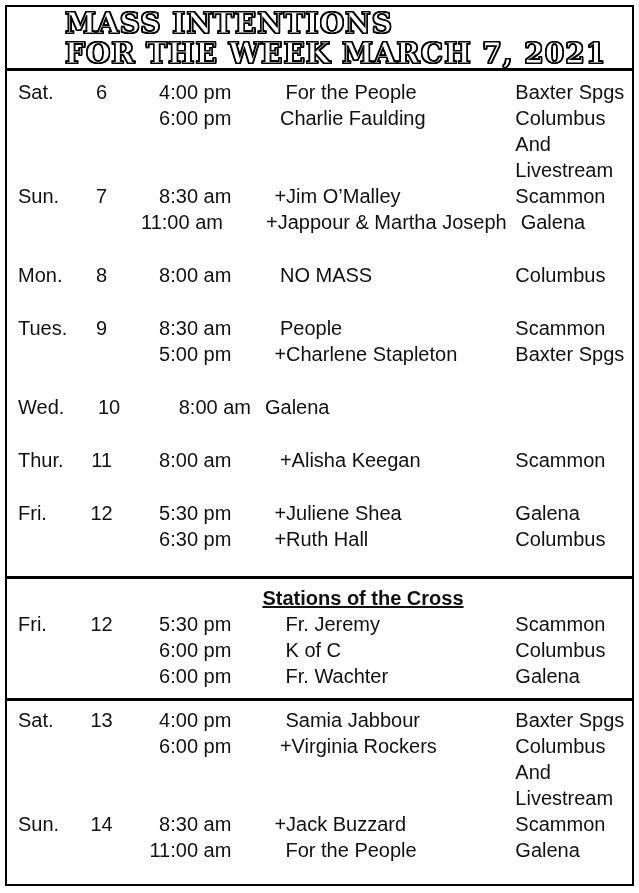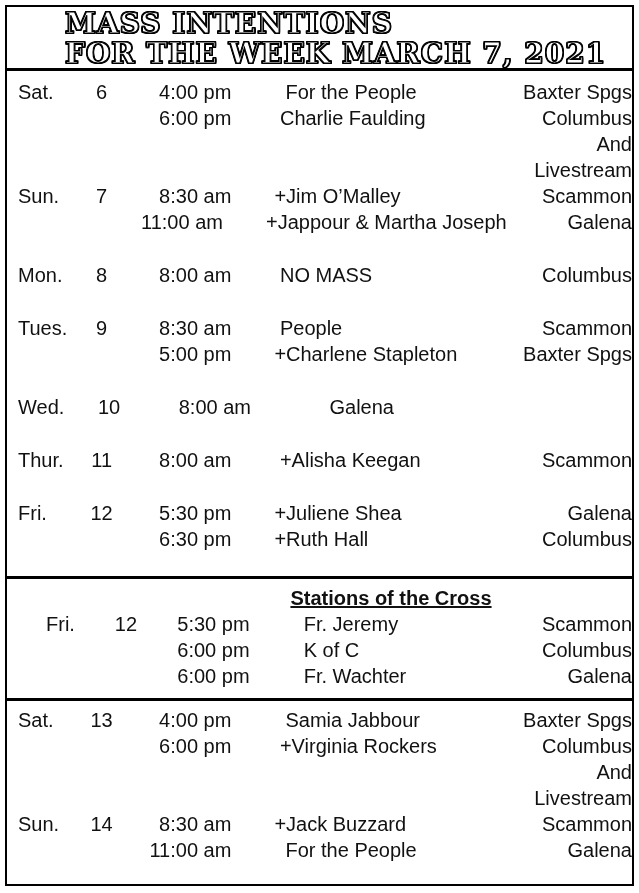--- a/index.html
+++ b/index.html
@@ -4,29 +4,29 @@
 <style>
   html,body{margin:0;padding:0;background:#fff;}
   body{width:639px;height:893px;font-family:"Liberation Sans",sans-serif;color:#111;}
   .page{position:relative;width:639px;height:893px;background:#fff;}
   .doc-box{position:absolute;left:5px;top:5px;width:625px;height:877px;border:2px solid #000;background:#fff;}
   .sec{box-sizing:border-box;overflow:hidden;}
   .sec-title{height:61px;padding:2px 0 0 58px;}
   .engraved{font-family:"DejaVu Serif","Liberation Serif",serif;font-weight:700;font-size:28px;line-height:30px;letter-spacing:1px;color:#fff;-webkit-text-stroke:1.2px #000;text-shadow:-1px -1px 0 #000,1px -1px 0 #000,-1px 1px 0 #000,1px 1px 0 #000,0 -1px 0 #000,0 1px 0 #000,-1px 0 0 #000,1px 0 0 #000;}
   .sec-rows{border-top:3px solid #000;}
   .sec-week{height:508px;padding-top:8px;}
-  .sec-stations{height:122px;padding-top:6px;padding-left:28px;}
+  .sec-stations{height:122px;padding-top:6px;}
   .sec-weekend{height:179px;padding-top:6px;}
   .block.gap{margin-top:27px;}
   .line{display:flex;height:26px;line-height:26px;font-size:20px;gap:14px;}
   .c-day{box-sizing:border-box;width:68px;padding-left:11px;white-space:pre;}
   .c-date{box-sizing:border-box;width:40px;text-align:center;}
   .c-time{box-sizing:border-box;width:108px;text-align:right;white-space:pre;}
   .c-int{box-sizing:border-box;width:280px;padding-left:29px;white-space:pre;overflow:visible;}
-  .c-loc{box-sizing:border-box;width:129px;text-align:right;white-space:pre;}
+  .c-loc{box-sizing:border-box;width:129px;text-align:left;white-space:pre;}
   .b{font-weight:400;}
   .hdr-line{display:flex;height:26px;line-height:26px;font-size:20px;}
   .c-hdr{box-sizing:border-box;margin-left:216px;width:280px;text-align:center;font-weight:700;text-decoration:underline;}
 </style>
 </head>
 <body>
 
 <div class="page">
   <div class="doc-box">
 

